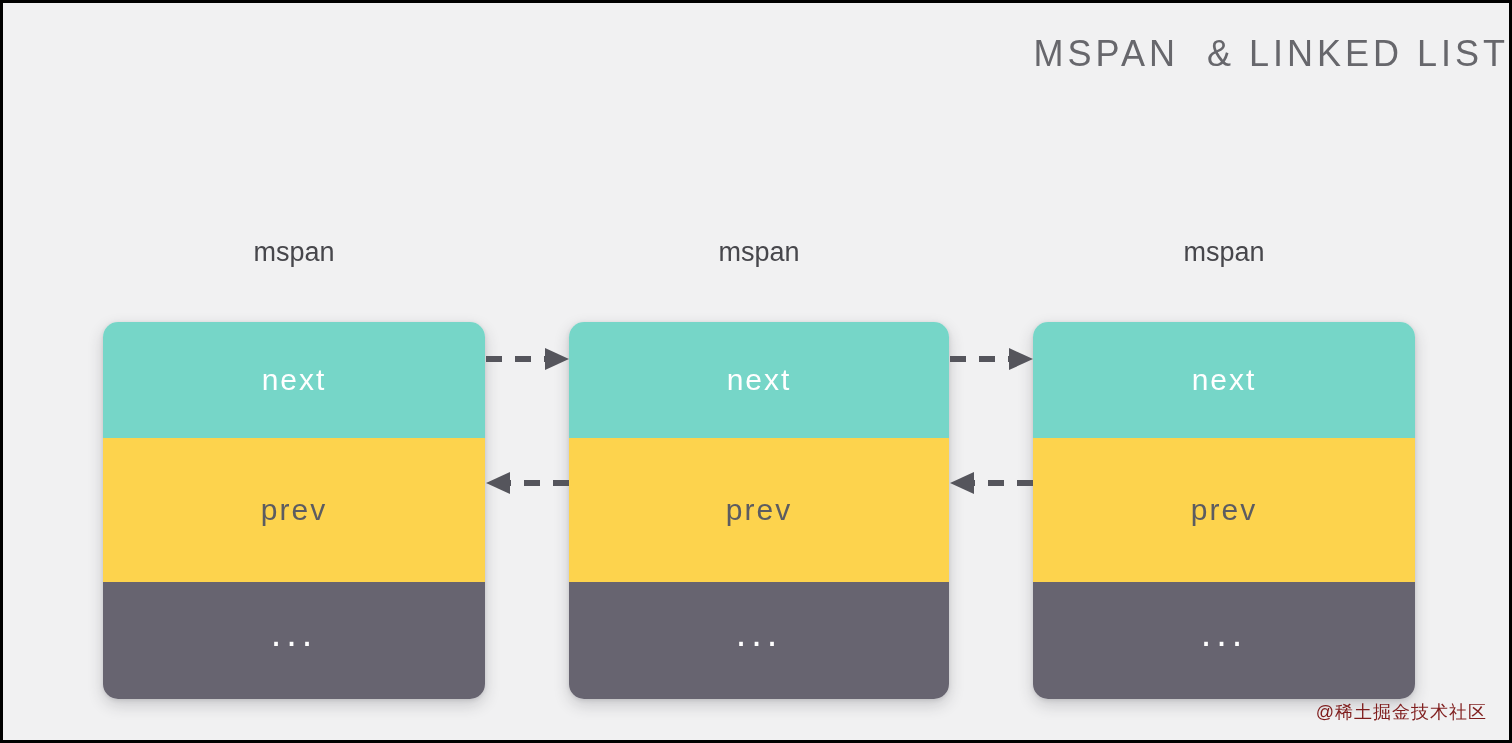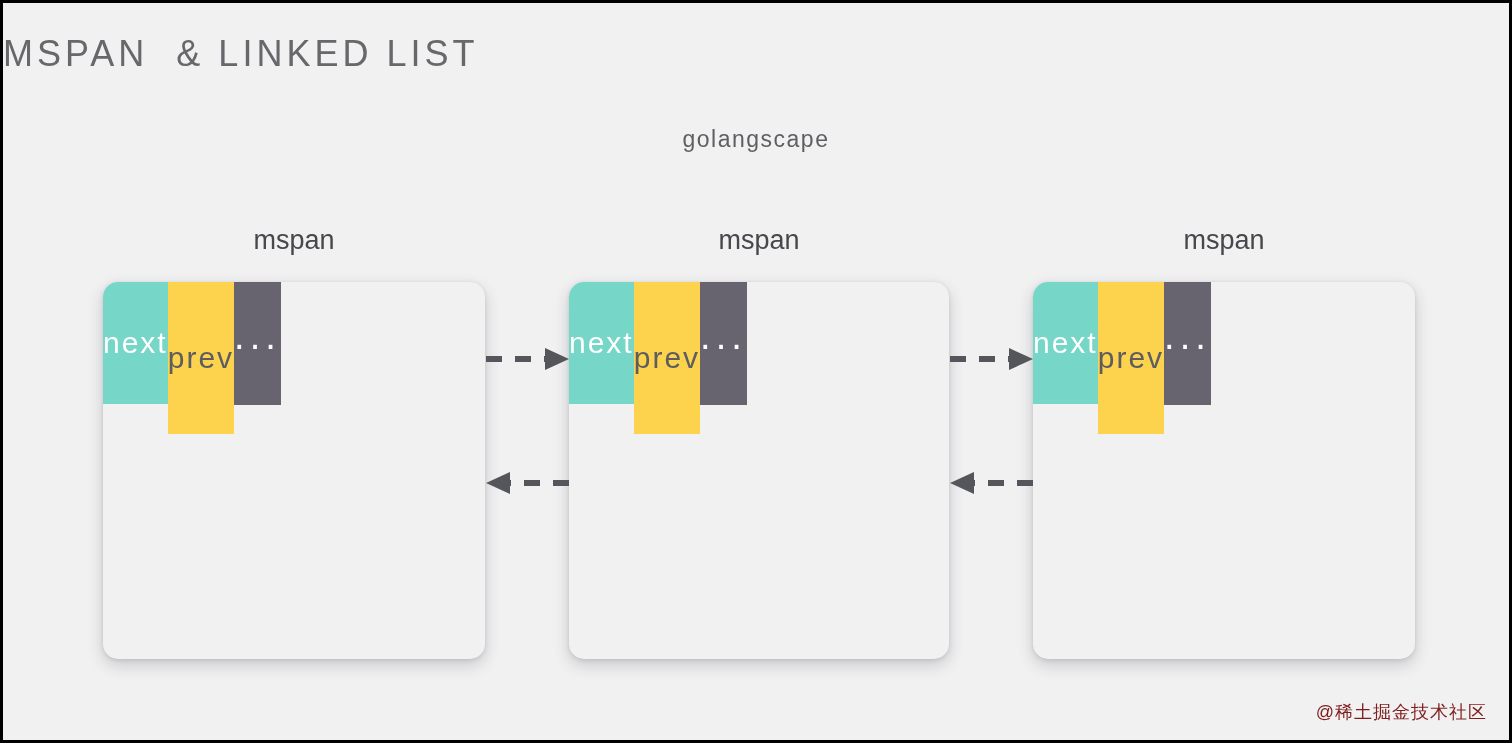--- a/index.html
+++ b/index.html
@@ -13,42 +13,42 @@
     background: #f1f1f2;
     border: 3px solid #000000;
     overflow: hidden;
   }
 
   .title {
     position: absolute;
     top: 30px;
     left: 0;
     width: 100%;
-    text-align: left;
+    text-align: right;
     font-size: 36px;
     font-weight: 400;
     letter-spacing: 4px;
     color: #67676c;
     white-space: pre;
   }
 
   .subtitle {
     position: absolute;
     top: 123px;
     left: 0;
     width: 100%;
     text-align: center;
     font-size: 23px;
     letter-spacing: 1.5px;
     color: #5e5e63;
   }
 
   .node {
     position: absolute;
-    top: 220px;
+    top: 232px;
     width: 382px;
     display: flex;
     flex-direction: column;
     align-items: center;
     justify-content: flex-end;
   }
   .node-1 { left: 100px; }
   .node-2 { left: 566px; width: 380px; }
   .node-3 { left: 1030px; }
 
@@ -60,21 +60,22 @@
     margin-bottom: 25px;
   }
 
   .node-box {
     width: 100%;
     height: 377px;
     border-radius: 15px;
     overflow: hidden;
     box-shadow: 0 6px 16px rgba(40, 40, 50, 0.20), 0 1px 4px rgba(40, 40, 50, 0.12);
     display: flex;
-    flex-direction: row;
+    flex-direction: column;
+    margin-top: 28px;
   }
 
   .field {
     display: flex;
     align-items: center;
     justify-content: center;
     font-size: 30px;
     letter-spacing: 2px;
   }
   .field-next { height: 122px; background: #76d6c8; color: #ffffff; }
@@ -129,21 +130,20 @@
     letter-spacing: 1px;
     color: #7f1d1d;
   }
 </style>
 </head>
 <body>
 
 <div class="frame">
 
   <div class="title">MSPAN  &amp; LINKED LIST</div>
-  <div class="subtitle">golangscape</div>
 
   <div class="node node-1">
     <div class="node-label">mspan</div>
     <div class="node-box">
       <div class="field field-next">next</div>
       <div class="field field-prev">prev</div>
       <div class="field field-rest">
         <span class="dots">...</span>
       </div>
     </div>

